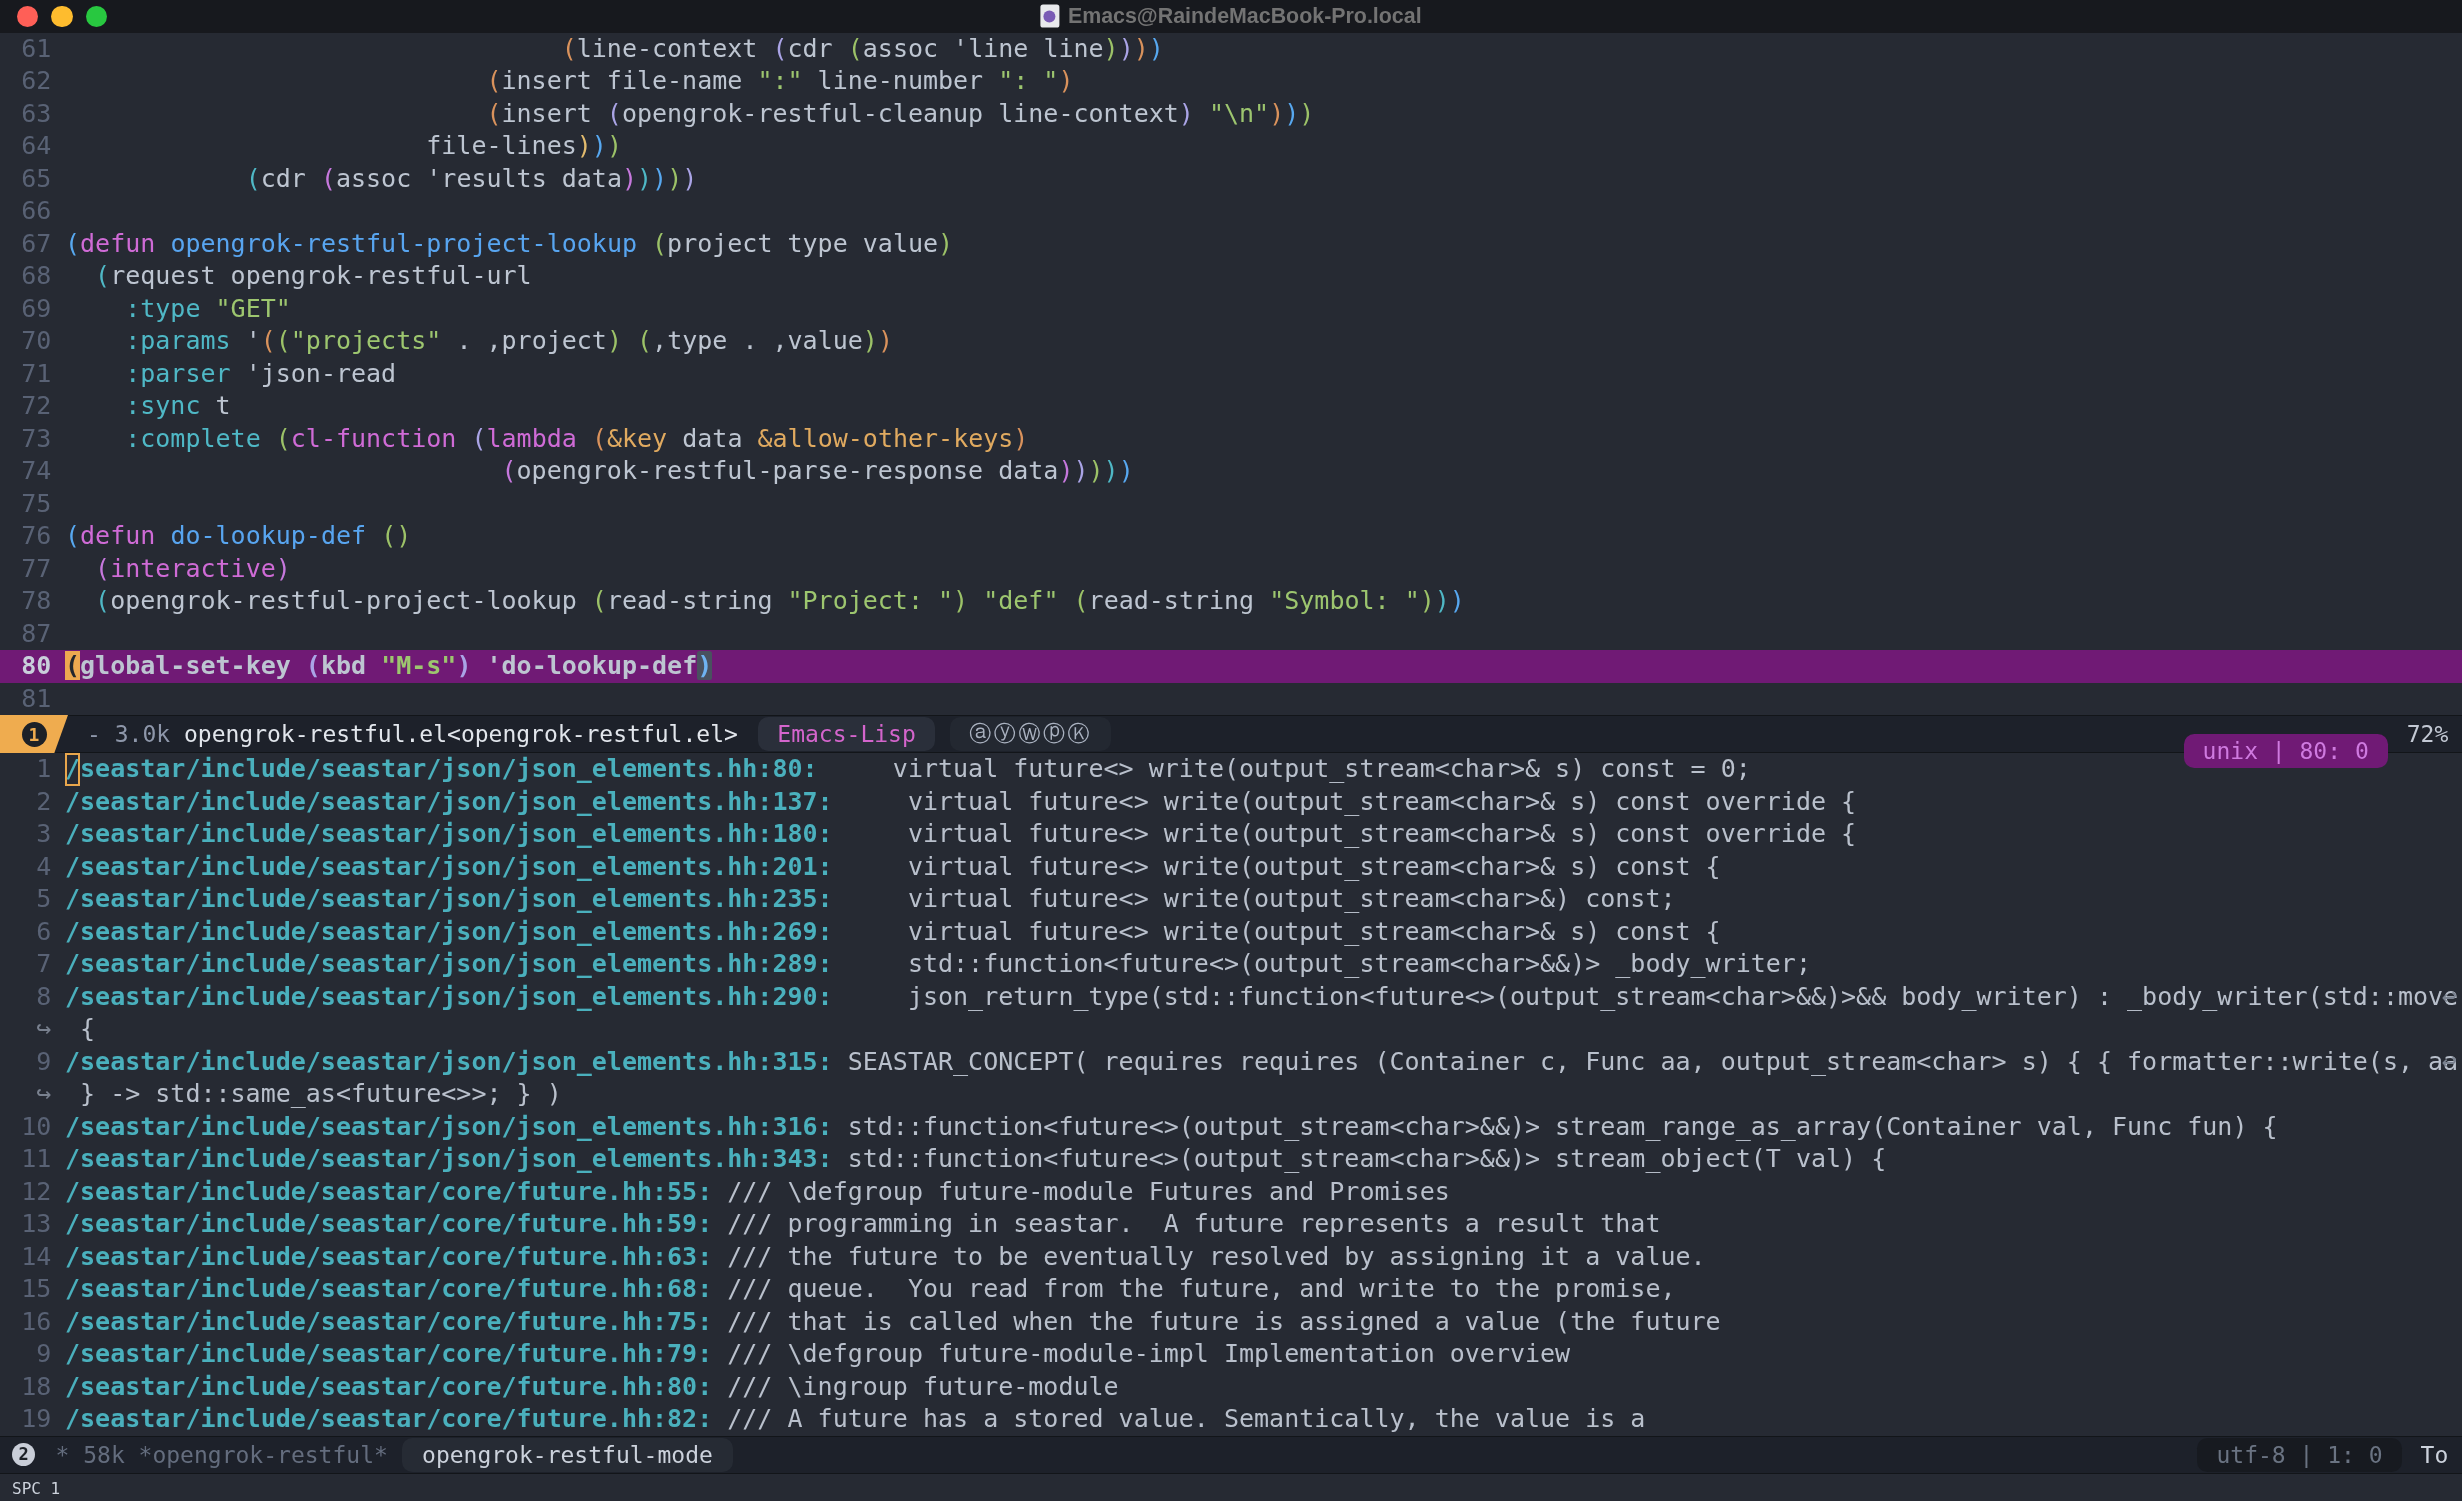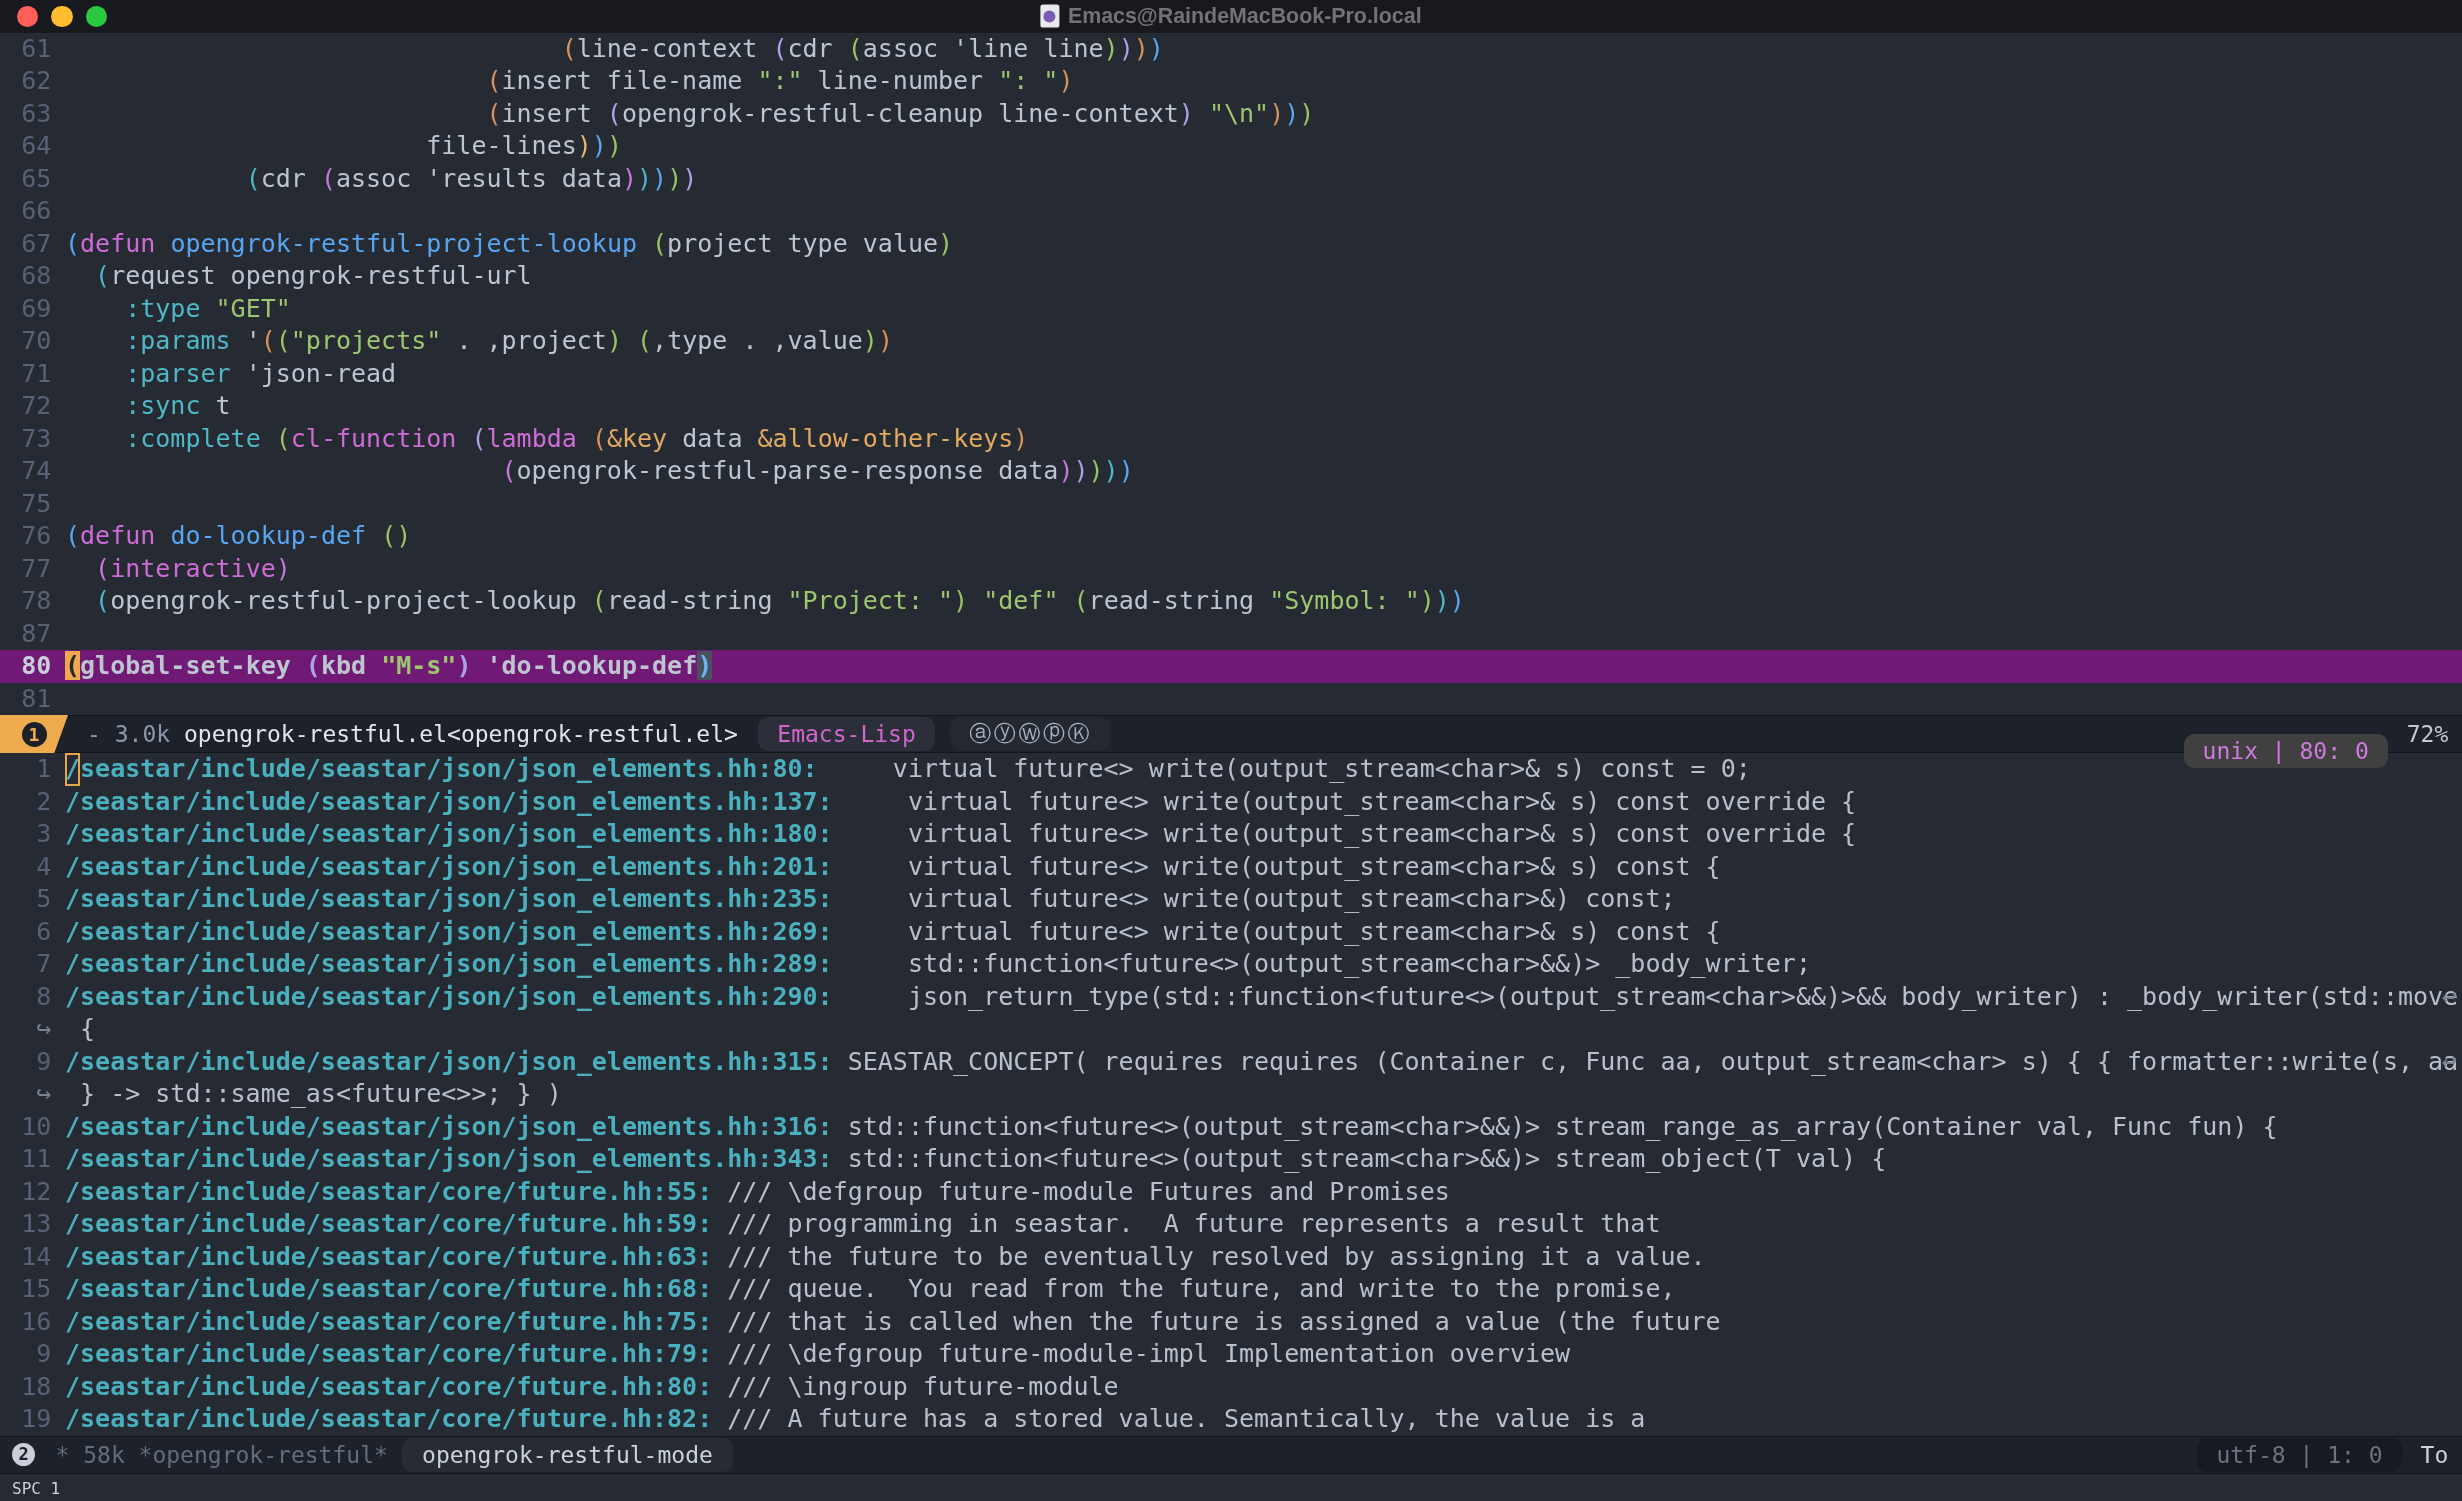--- a/index.html
+++ b/index.html
@@ -51,21 +51,21 @@
       clip-path:polygon(0 0,100% 0,calc(100% - 13.7px) 100%,0 100%); }
   .badge1 .circ { width:25px; height:25px; border-radius:50%; background:#1d2127; color:#efac4f;
       text-align:center; line-height:25px; font-size:18px; font-weight:bold; }
   .circ2 { flex:none; width:23px; height:23px; margin-left:12px; border-radius:50%; background:#c9ced8;
       color:#1d2127; text-align:center; line-height:23px; font-size:17px; font-weight:bold; }
   .mstate { color:#8e97aa; } .mbuf { color:#e2e6ec; }
   .seg { border-radius:10.3px; padding:0 19px; height:34px; line-height:34px; }
   .seg.major1 { background:#2a2f3a; color:#d465cc; margin-left:20.5px; }
   .seg.minors { background:#232831; color:#aab2c0; margin-left:15.4px; letter-spacing:2.6px; font-size:22px; }
   .mright { margin-left:auto; display:flex; align-items:center; }
-  .seg.unixpos { background:#404040; color:#cf7ae0;margin-top:34px; }
+  .seg.unixpos { background:#701a75; color:#cf7ae0;margin-top:34px; }
   .pctxt { color:#c3c9d4; padding:0 13.7px 0 19px; }
   .dim2 { color:#646d7e; } .lt2 { color:#ccd2dc; }
   .seg.encpos { background:#171a20; color:#6a7382; }
   .mode2seg { background:#262b34; border-radius:10.3px; height:34px; line-height:34px; padding:0 20.5px; margin-left:13.7px; color:#ccd2dc; }
 
   .minibuffer { height:29px; line-height:29px; font-size:16px; color:#ccd2dc; padding-left:12px; white-space:pre; }
 </style>
 </head>
 <body>
 

